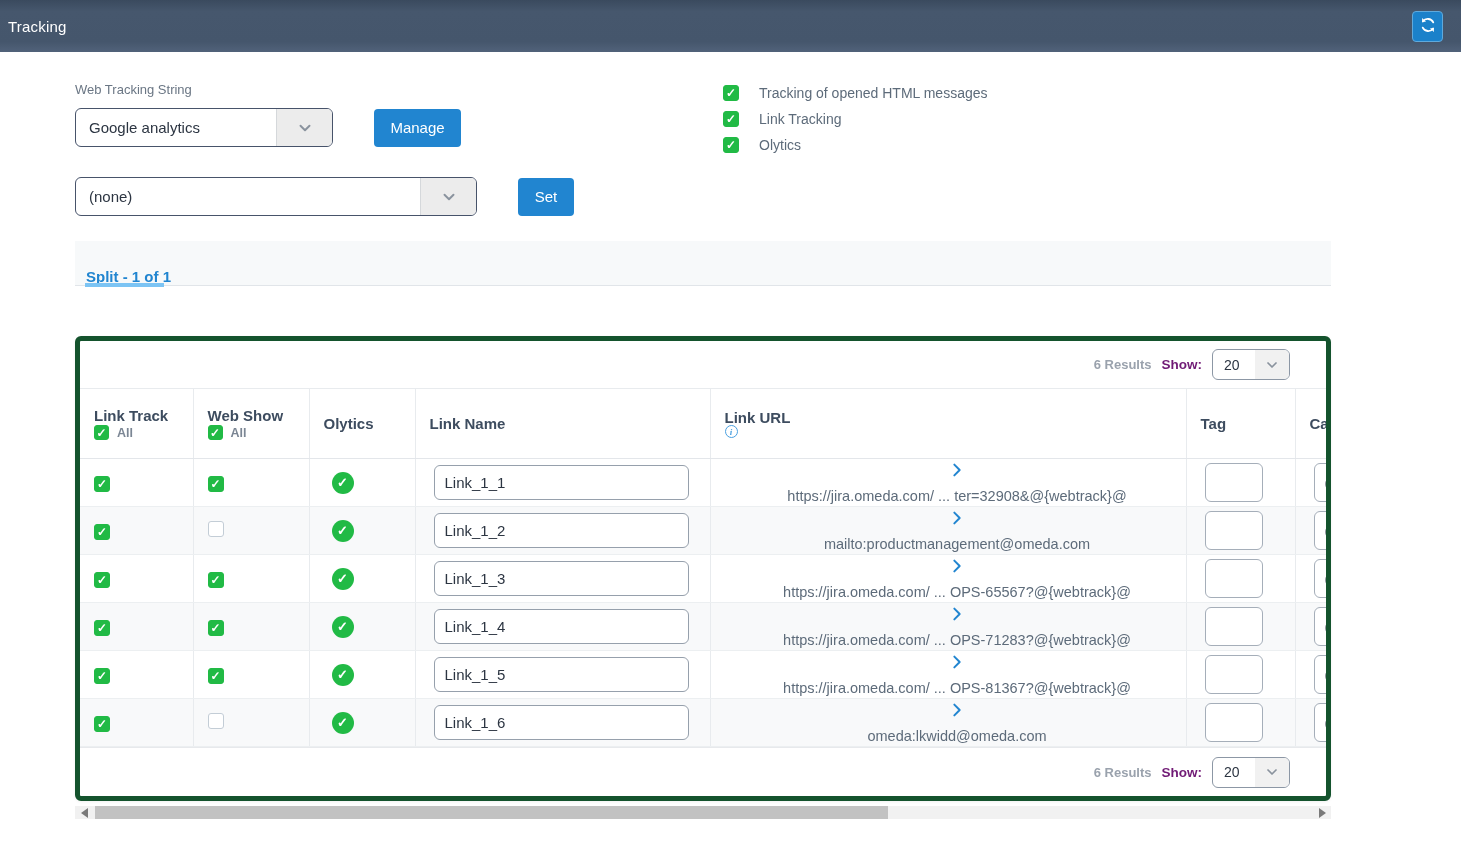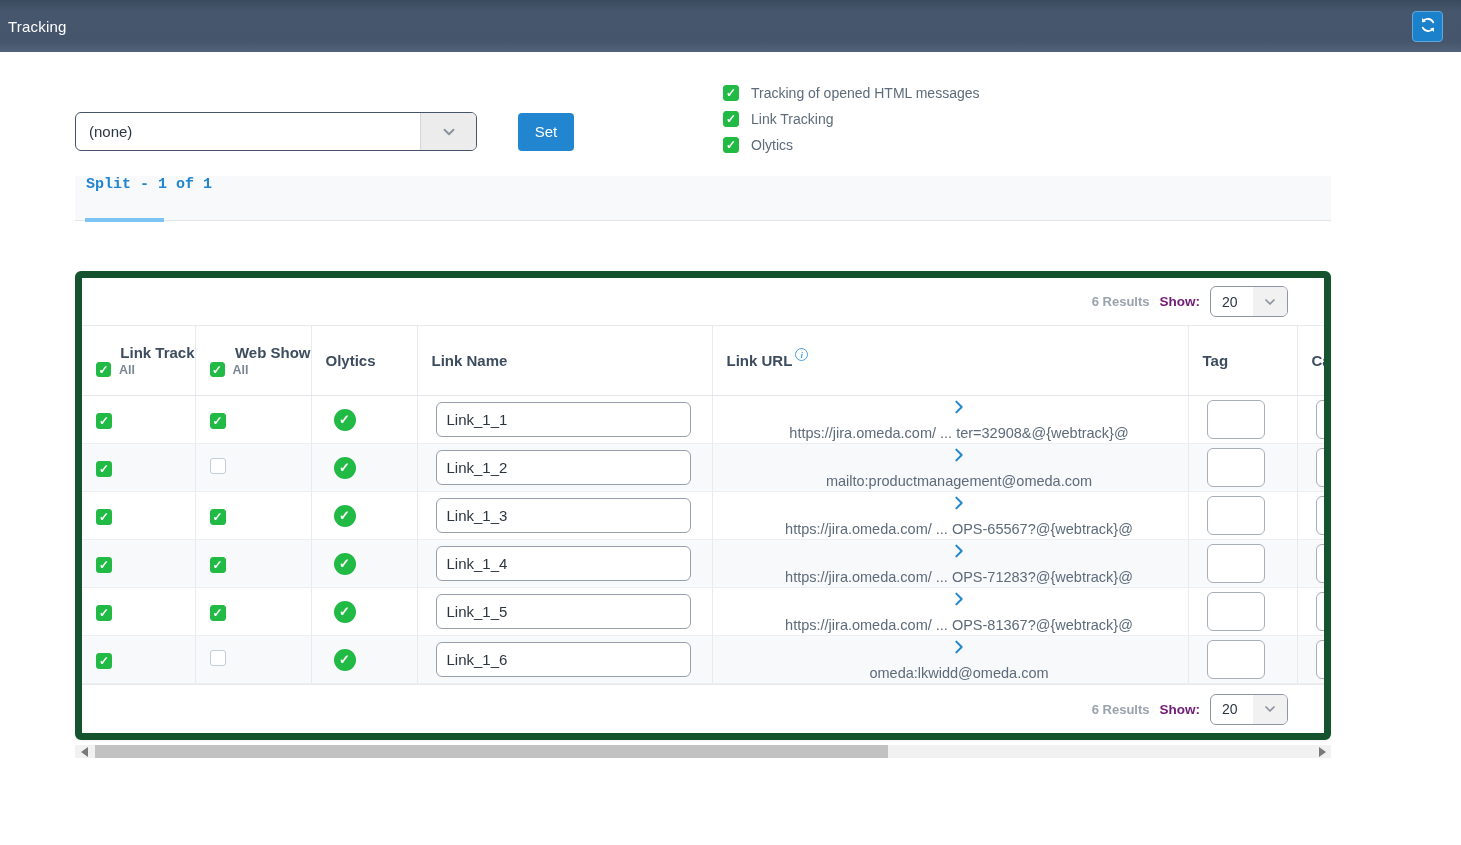--- a/index.html
+++ b/index.html
@@ -29,38 +29,38 @@
   .btn-blue { background:#2185d0; color:#fff; border:none; border-radius:4px; height:38px;
     font-size:15px; font-family:"Liberation Sans",sans-serif; cursor:pointer; }
   .btn-manage { width:87px; margin-left:41px; }
   .btn-set { width:56px; margin-left:41px; }
   .field-gap { height:30px; }
   .info-icon { display:inline-flex; width:14px; height:14px; border-radius:50%;
     border:1px solid #4aa0e0; color:#4aa0e0; font-size:10px; align-items:center;
     justify-content:center; font-weight:700; font-family:"Liberation Serif",serif; font-style:italic; }
 
   .opt-group { position:absolute; left:723px; top:33px; display:flex; flex-direction:column; gap:10px; }
-  .opt-item { display:flex; align-items:center; gap:12px; }
+  .opt-item { display:flex; align-items:center; gap:20px; }
   .opt-label { font-size:14px; color:#5d6b7a; }
 
   .cb { width:16px; height:16px; border-radius:3px; border:1px solid #c3cdd6; background:#fff;
     display:inline-flex; align-items:center; justify-content:center; flex:none; cursor:pointer; }
   .cb.checked { background:#21ba45; border-color:#21ba45; }
   .cb.checked::after { content:"\2713"; color:#fff; font-size:12px; font-weight:700; line-height:1; }
   .cb-sm { width:15px; height:15px; }
 
   
   .tabbar { margin:25px 0 0 75px; width:1256px; height:45px; background:#f7f9fa;
     border-bottom:1px solid #e1e5e9; position:relative; display:flex; align-items:center; }
-  .tab { position:relative; height:100%; display:flex; align-items:flex-start; padding:0 11px; cursor:pointer;font-family:Liberation Mono, monospace; }
+  .tab { position:relative; height:100%; display:flex; align-items:flex-end; padding:0 11px; cursor:pointer; }
   .tab-label { color:#2185d0; font-size:15px; font-weight:700; }
   .tab-underline { position:absolute; left:10px; bottom:-2px; width:79px; height:4px; background:#7cc4f4; }
 
   
-  .card { margin:50px 0 0 75px; width:1256px; background:#fff; border:7px solid #14532d;
+  .card { margin:50px 0 0 75px; width:1256px; background:#fff; border:5px solid #14532d;
     border-radius:6px; box-shadow:0 1px 3px rgba(0,0,0,.06); overflow:hidden; }
   .card-toolbar, .card-footer { height:47px; display:flex; align-items:center;
     justify-content:flex-end; padding-right:36px; gap:10px; }
   .card-footer { height:49px; border-top:1px solid #e7e9ec; }
   .results-count { font-size:13px; font-weight:700; color:#9aa2ad; }
   .show-label { font-size:13.5px; font-weight:700; color:#701a75; }
   .sel-show { width:78px; height:31px; border:1px solid #8c97a5; border-radius:6px; }
   .sel-show .sel-value { font-size:14px; padding-left:11px; }
   .sel-show .sel-caret { width:34px; background:#f1f1f1; border-left:none; }
 
@@ -68,24 +68,24 @@
   table.grid col.c-lt { width:113px; } table.grid col.c-wt { width:116px; }
   table.grid col.c-ol { width:106px; } table.grid col.c-ln { width:295px; }
   table.grid col.c-lu { width:476px; } table.grid col.c-tg { width:109px; }
   table.grid col.c-ct { width:205px; }
   .grid th, .grid td { border-left:1px solid #e8ebee; vertical-align:middle; text-align:left; }
   .grid th:first-child, .grid td:first-child { border-left:none; }
   .grid thead th { height:70px; border-top:1px solid #e8ebee; border-bottom:1px solid #e3e6ea;
     font-size:15px; font-weight:700; color:#3d4c5f; padding-left:14px; }
   .grid tbody td { height:48px; border-bottom:1px solid #eceff1; padding-left:14px; }
   .grid tbody tr:nth-child(even) { background:#f8f9fa; }
-  .th-stack { display:flex; flex-direction:column; gap:1px;text-align:right; }
+  .th-stack { display:flex; flex-direction:column; gap:1px; }
   .th-all { display:flex; align-items:center; gap:8px; }
   .all-label { font-size:12.5px; font-weight:700; color:#7b8694; }
-  .th-with-info { display:flex; align-items:flex-start; gap:3px; }
+  .th-with-info { display:flex; align-items:flex-start; gap:3px;flex-direction:column; }
   .th-with-info .info-icon { width:13px; height:13px; font-size:9px; margin-top:-4px; }
 
   .olytics-badge { width:22px; height:22px; border-radius:50%; background:#21ba45;
     display:inline-flex; align-items:center; justify-content:center; }
   .olytics-badge::after { content:"\2713"; color:#fff; font-size:13px; font-weight:700; }
 
   .name-input { width:255px; height:35px; border:1px solid #96a0ac; border-radius:6px;
     font-size:15px; color:#2c3542; padding:0 10px; margin-left:4px;
     font-family:"Liberation Sans",sans-serif; background:#fff; }
   .tag-input { width:58px; height:39px; border:1px solid #a5aeb9; border-radius:6px;
@@ -118,20 +118,34 @@
         <path d="M19 8.5A8 8 0 0 0 5.2 7.4" fill="none" stroke="#fff" stroke-width="2.4" stroke-linecap="round"></path>
         <path d="M5 15.5a8 8 0 0 0 13.8 1.1" fill="none" stroke="#fff" stroke-width="2.4" stroke-linecap="round"></path>
         <path d="M4.2 2.6v5.2h5.2z" fill="#fff"></path>
         <path d="M19.8 21.4v-5.2h-5.2z" fill="#fff"></path>
       </svg>
     </span>
   </div>
 </div>
 
 <div class="controls">
+  <div>
+    <div class="field-label">Web Tracking String</div>
+    <div class="control-row">
+      <div class="sel sel-w258">
+        <span class="sel-value">Google analytics</span>
+        <span class="sel-caret">
+          <svg width="18" height="18" viewBox="0 0 24 24">
+              <path d="M6 9l6 6 6-6" fill="none" stroke="#8a939e" stroke-width="2.6" stroke-linecap="round" stroke-linejoin="round"></path>
+            </svg>
+        </span>
+      </div>
+      <button class="btn-blue btn-manage">Manage</button>
+    </div>
+  </div>
 
   <div class="field-gap"></div>
 
   <div>
     <div class="control-row">
       <div class="sel sel-w402">
         <span class="sel-value">(none)</span>
         <span class="sel-caret">
           <svg width="18" height="18" viewBox="0 0 24 24">
               <path d="M6 9l6 6 6-6" fill="none" stroke="#8a939e" stroke-width="2.6" stroke-linecap="round" stroke-linejoin="round"></path>

